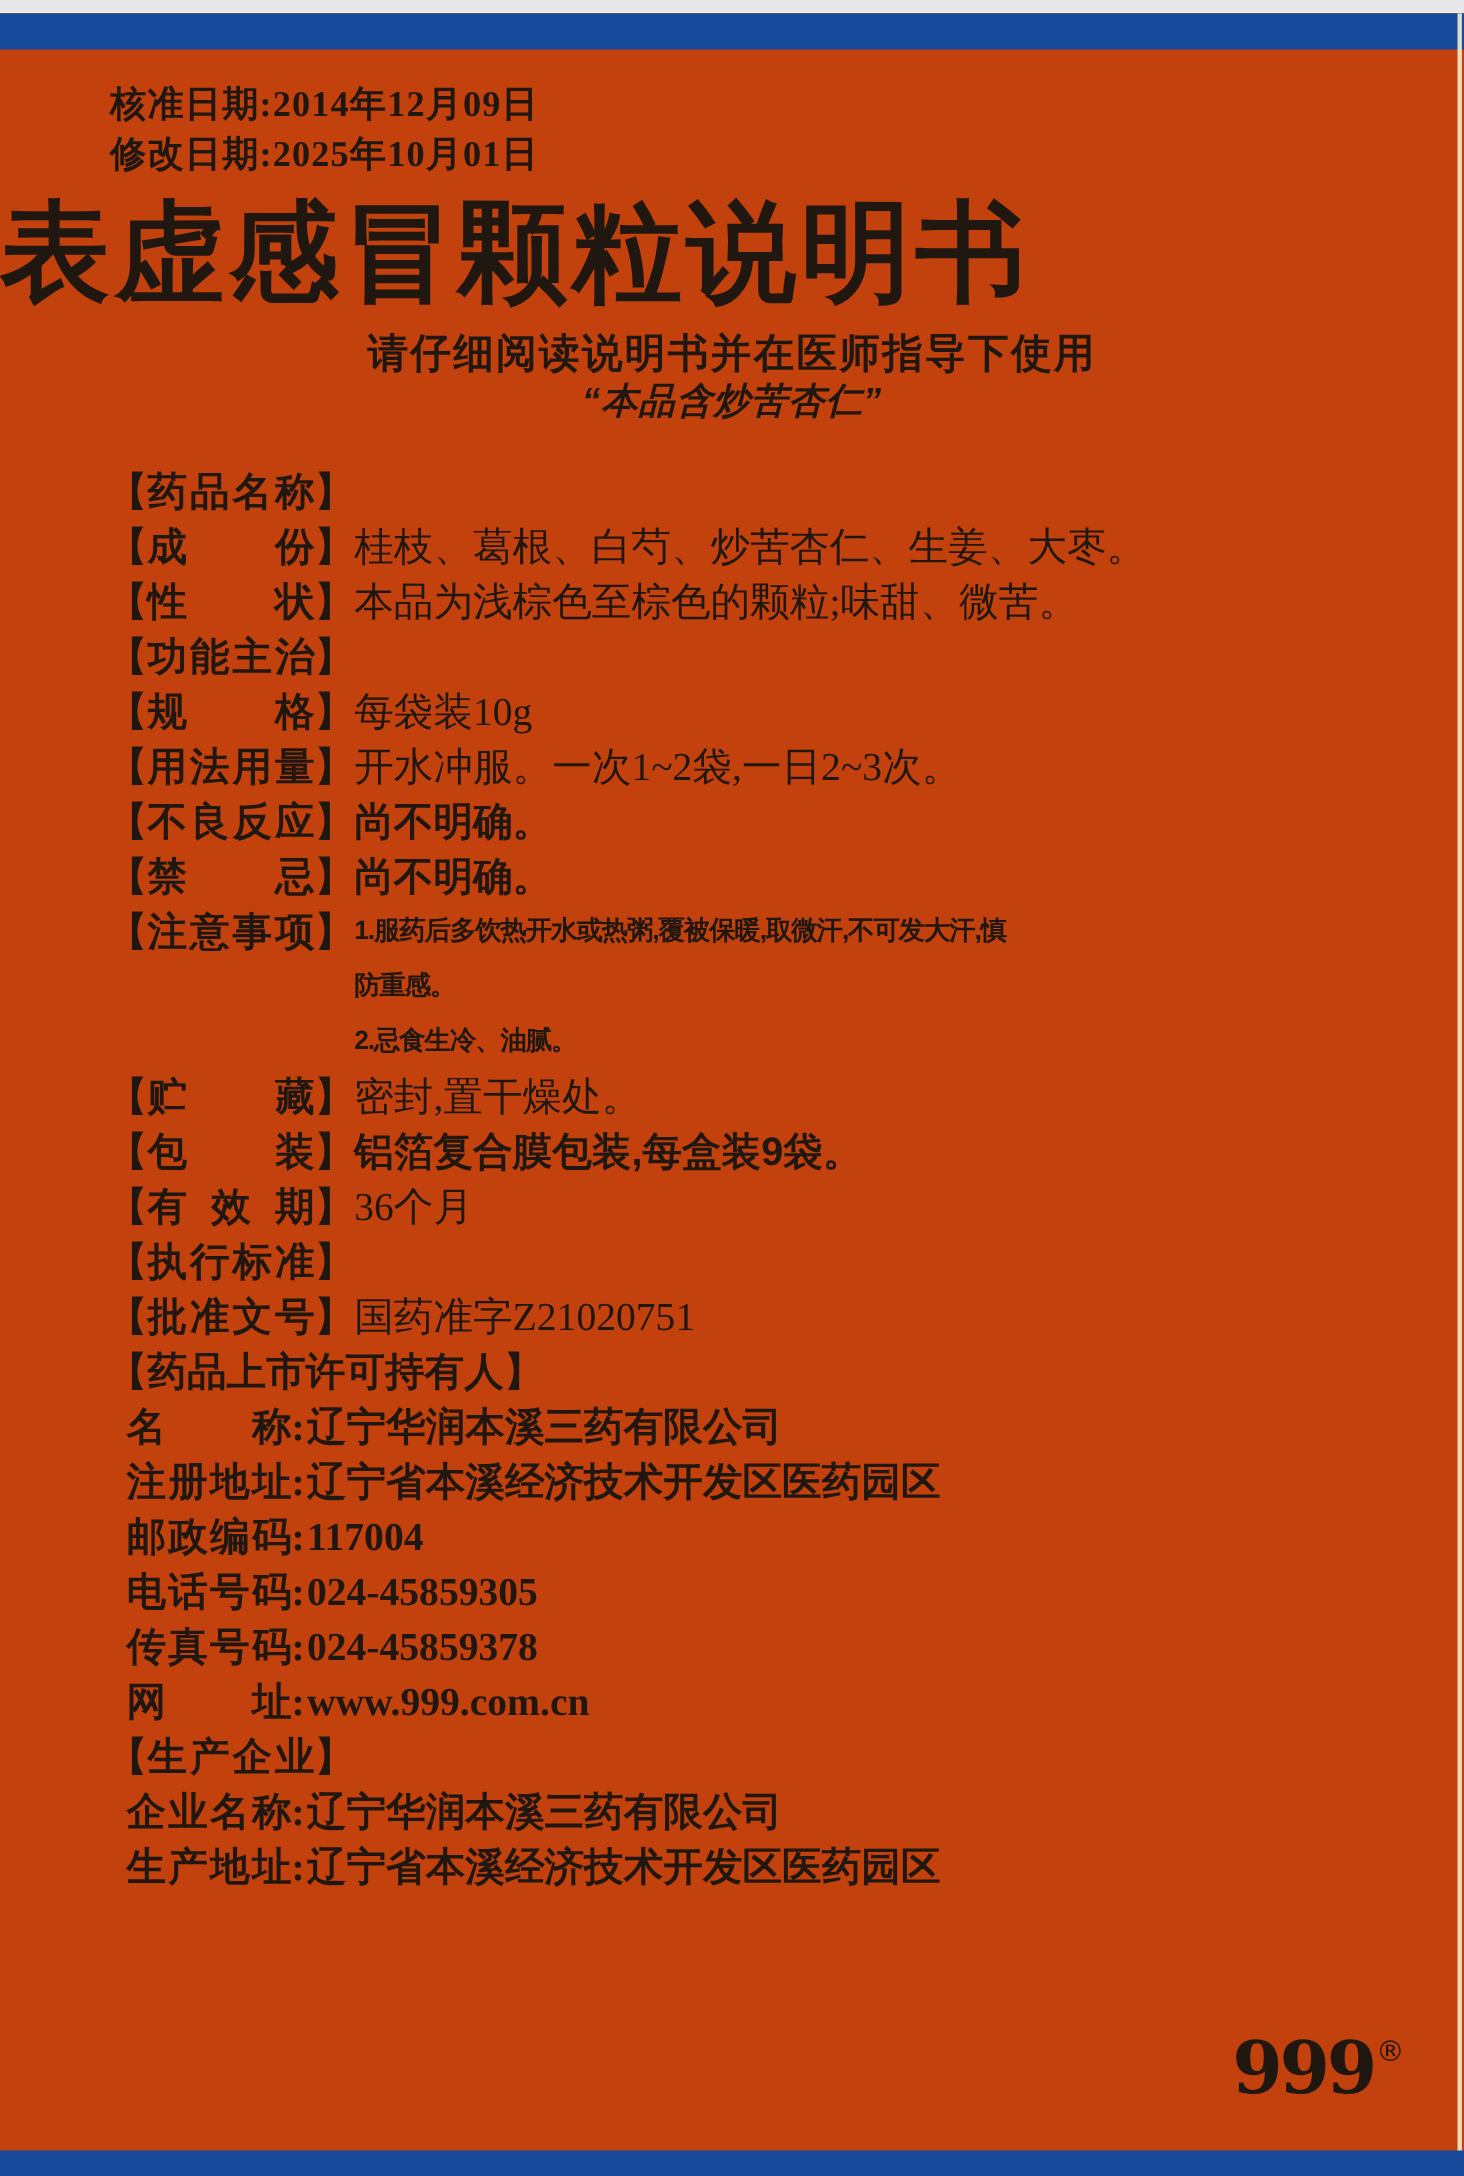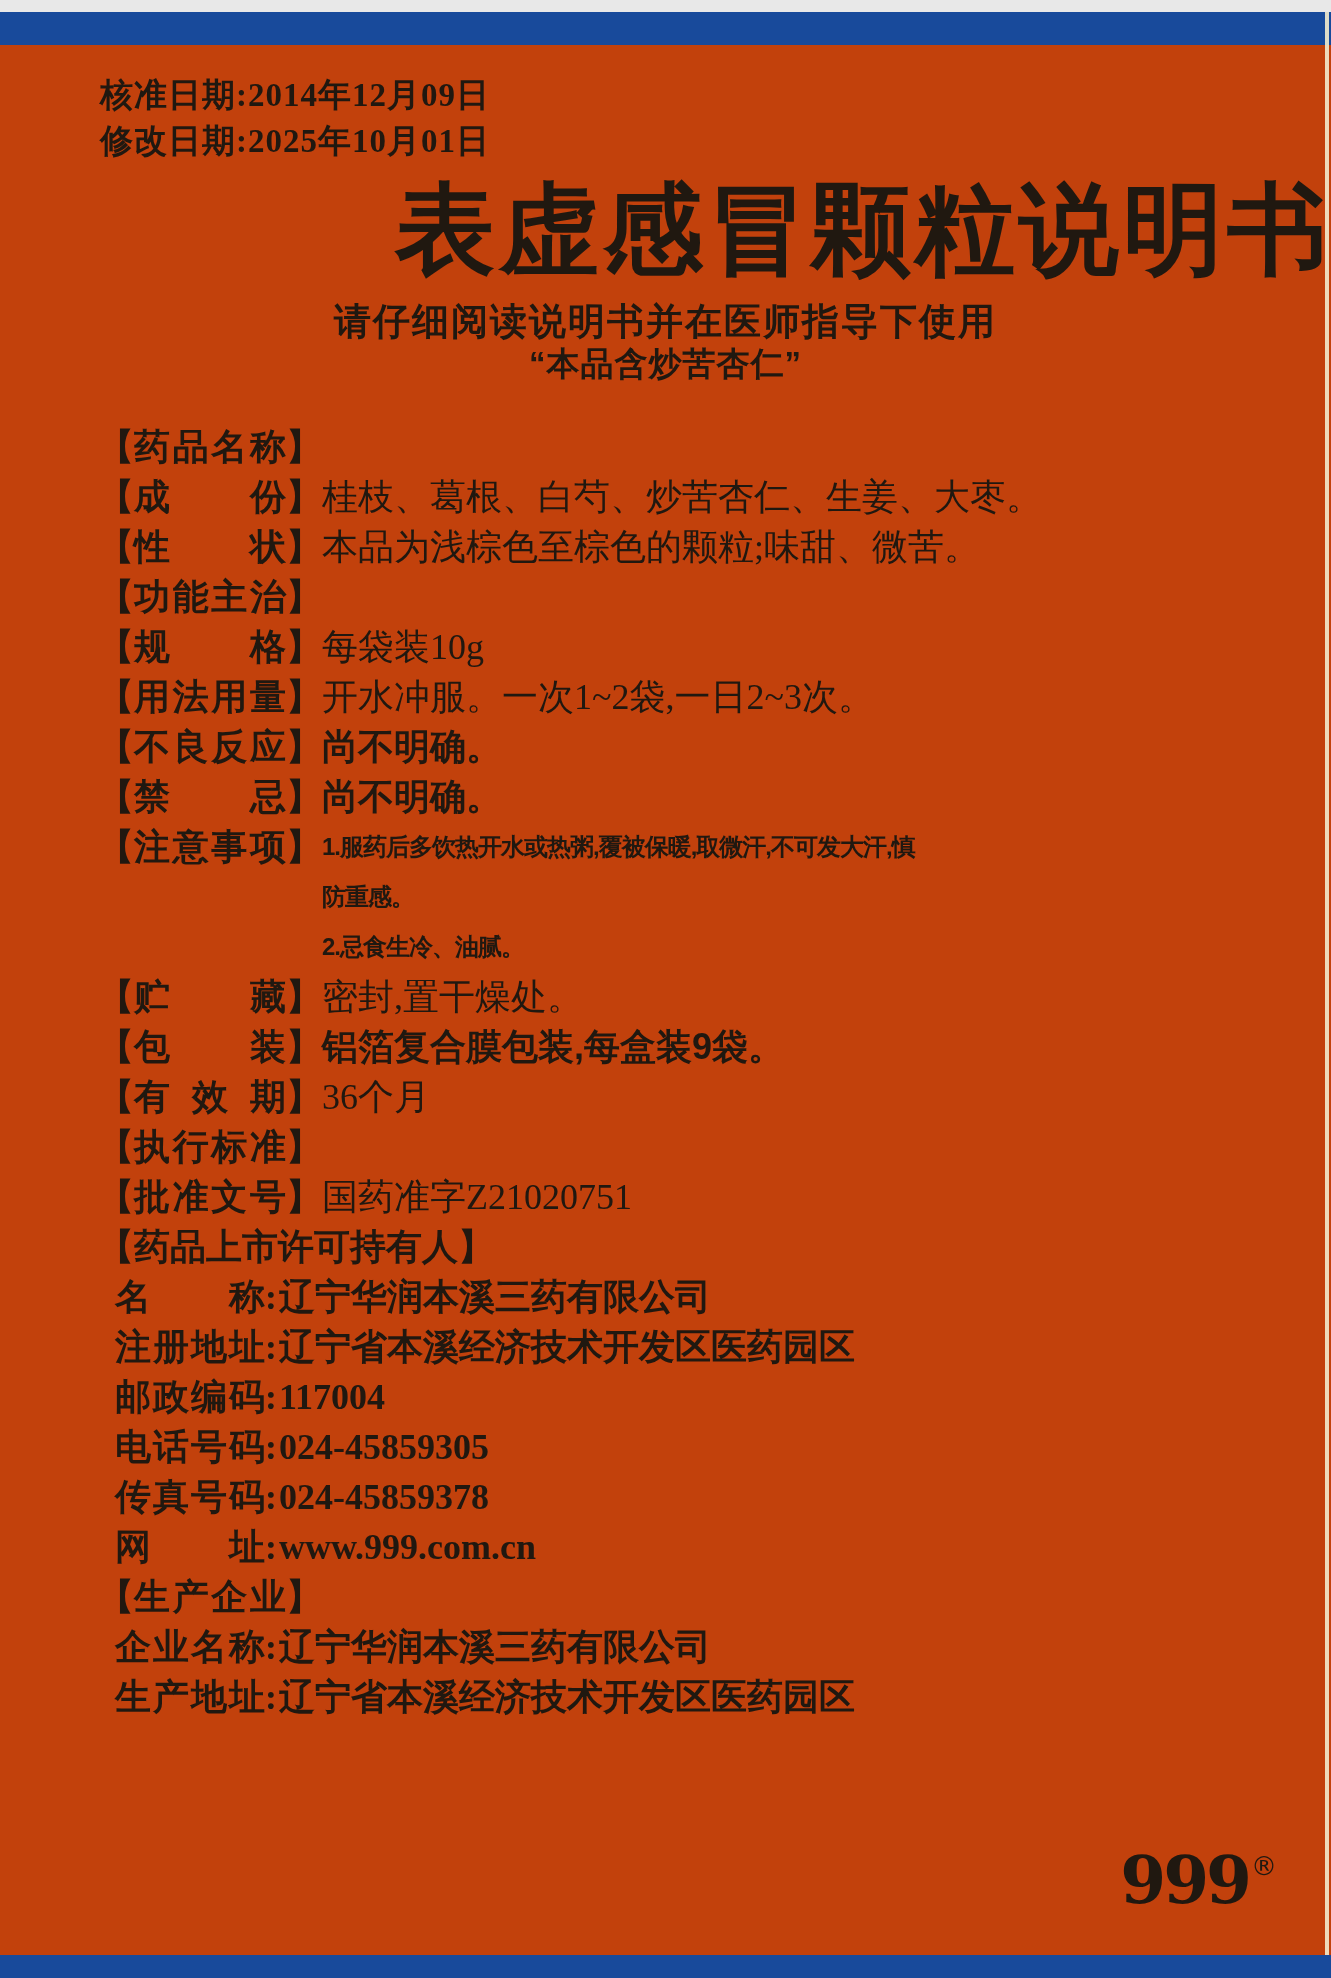--- a/index.html
+++ b/index.html
@@ -10,23 +10,23 @@
     background:#c2410c;
     overflow:hidden;
     color:#201810;
     font-family:"Liberation Serif","DejaVu Serif",serif;
   }
   .topbar{position:absolute;top:0;left:0;width:100%;height:33px;}
   .bottombar{position:absolute;bottom:0;left:0;width:100%;height:35px;}
   .edge-line{position:absolute;top:0;right:2px;width:4px;height:100%;background:rgba(243,236,206,0.9);}
 
   .dates{margin:60px 0 0 100px;font-weight:bold;font-size:33px;line-height:46px;letter-spacing:1px;}
-  .title{margin-top:6px;text-align:right;font-weight:900;font-size:100px;line-height:122px;letter-spacing:4px;font-family:"Liberation Serif","DejaVu Serif",serif;}
+  .title{margin-top:6px;text-align:left;font-weight:900;font-size:100px;line-height:122px;letter-spacing:4px;font-family:"Liberation Serif","DejaVu Serif",serif;}
   .sub1{margin-top:8px;text-align:center;font-family:"Liberation Sans","DejaVu Sans",sans-serif;font-weight:bold;font-size:37px;line-height:44px;letter-spacing:2px;}
-  .sub2{text-align:center;font-family:"Liberation Sans","DejaVu Sans",sans-serif;font-weight:bold;font-size:33px;line-height:40px;letter-spacing:1px;}
+  .sub2{text-align:center;font-family:"Liberation Sans","DejaVu Sans",sans-serif;font-weight:bold;font-size:33px;line-height:40px;letter-spacing:1px;font-style:italic;}
 
   .rows{margin:38px 44px 0 98px;font-size:36px;line-height:50px;}
   .row{display:flex;align-items:flex-start;}
   .label{width:224px;flex:none;display:flex;font-weight:bold;}
   .label .chars{flex:1;display:flex;justify-content:space-between;}
   .label.wide{width:auto;}
   .label.wide .chars{justify-content:flex-start;}
   .bracket{flex:none;}
   .content{flex:1;min-width:0;}
   .content .line{white-space:nowrap;}

